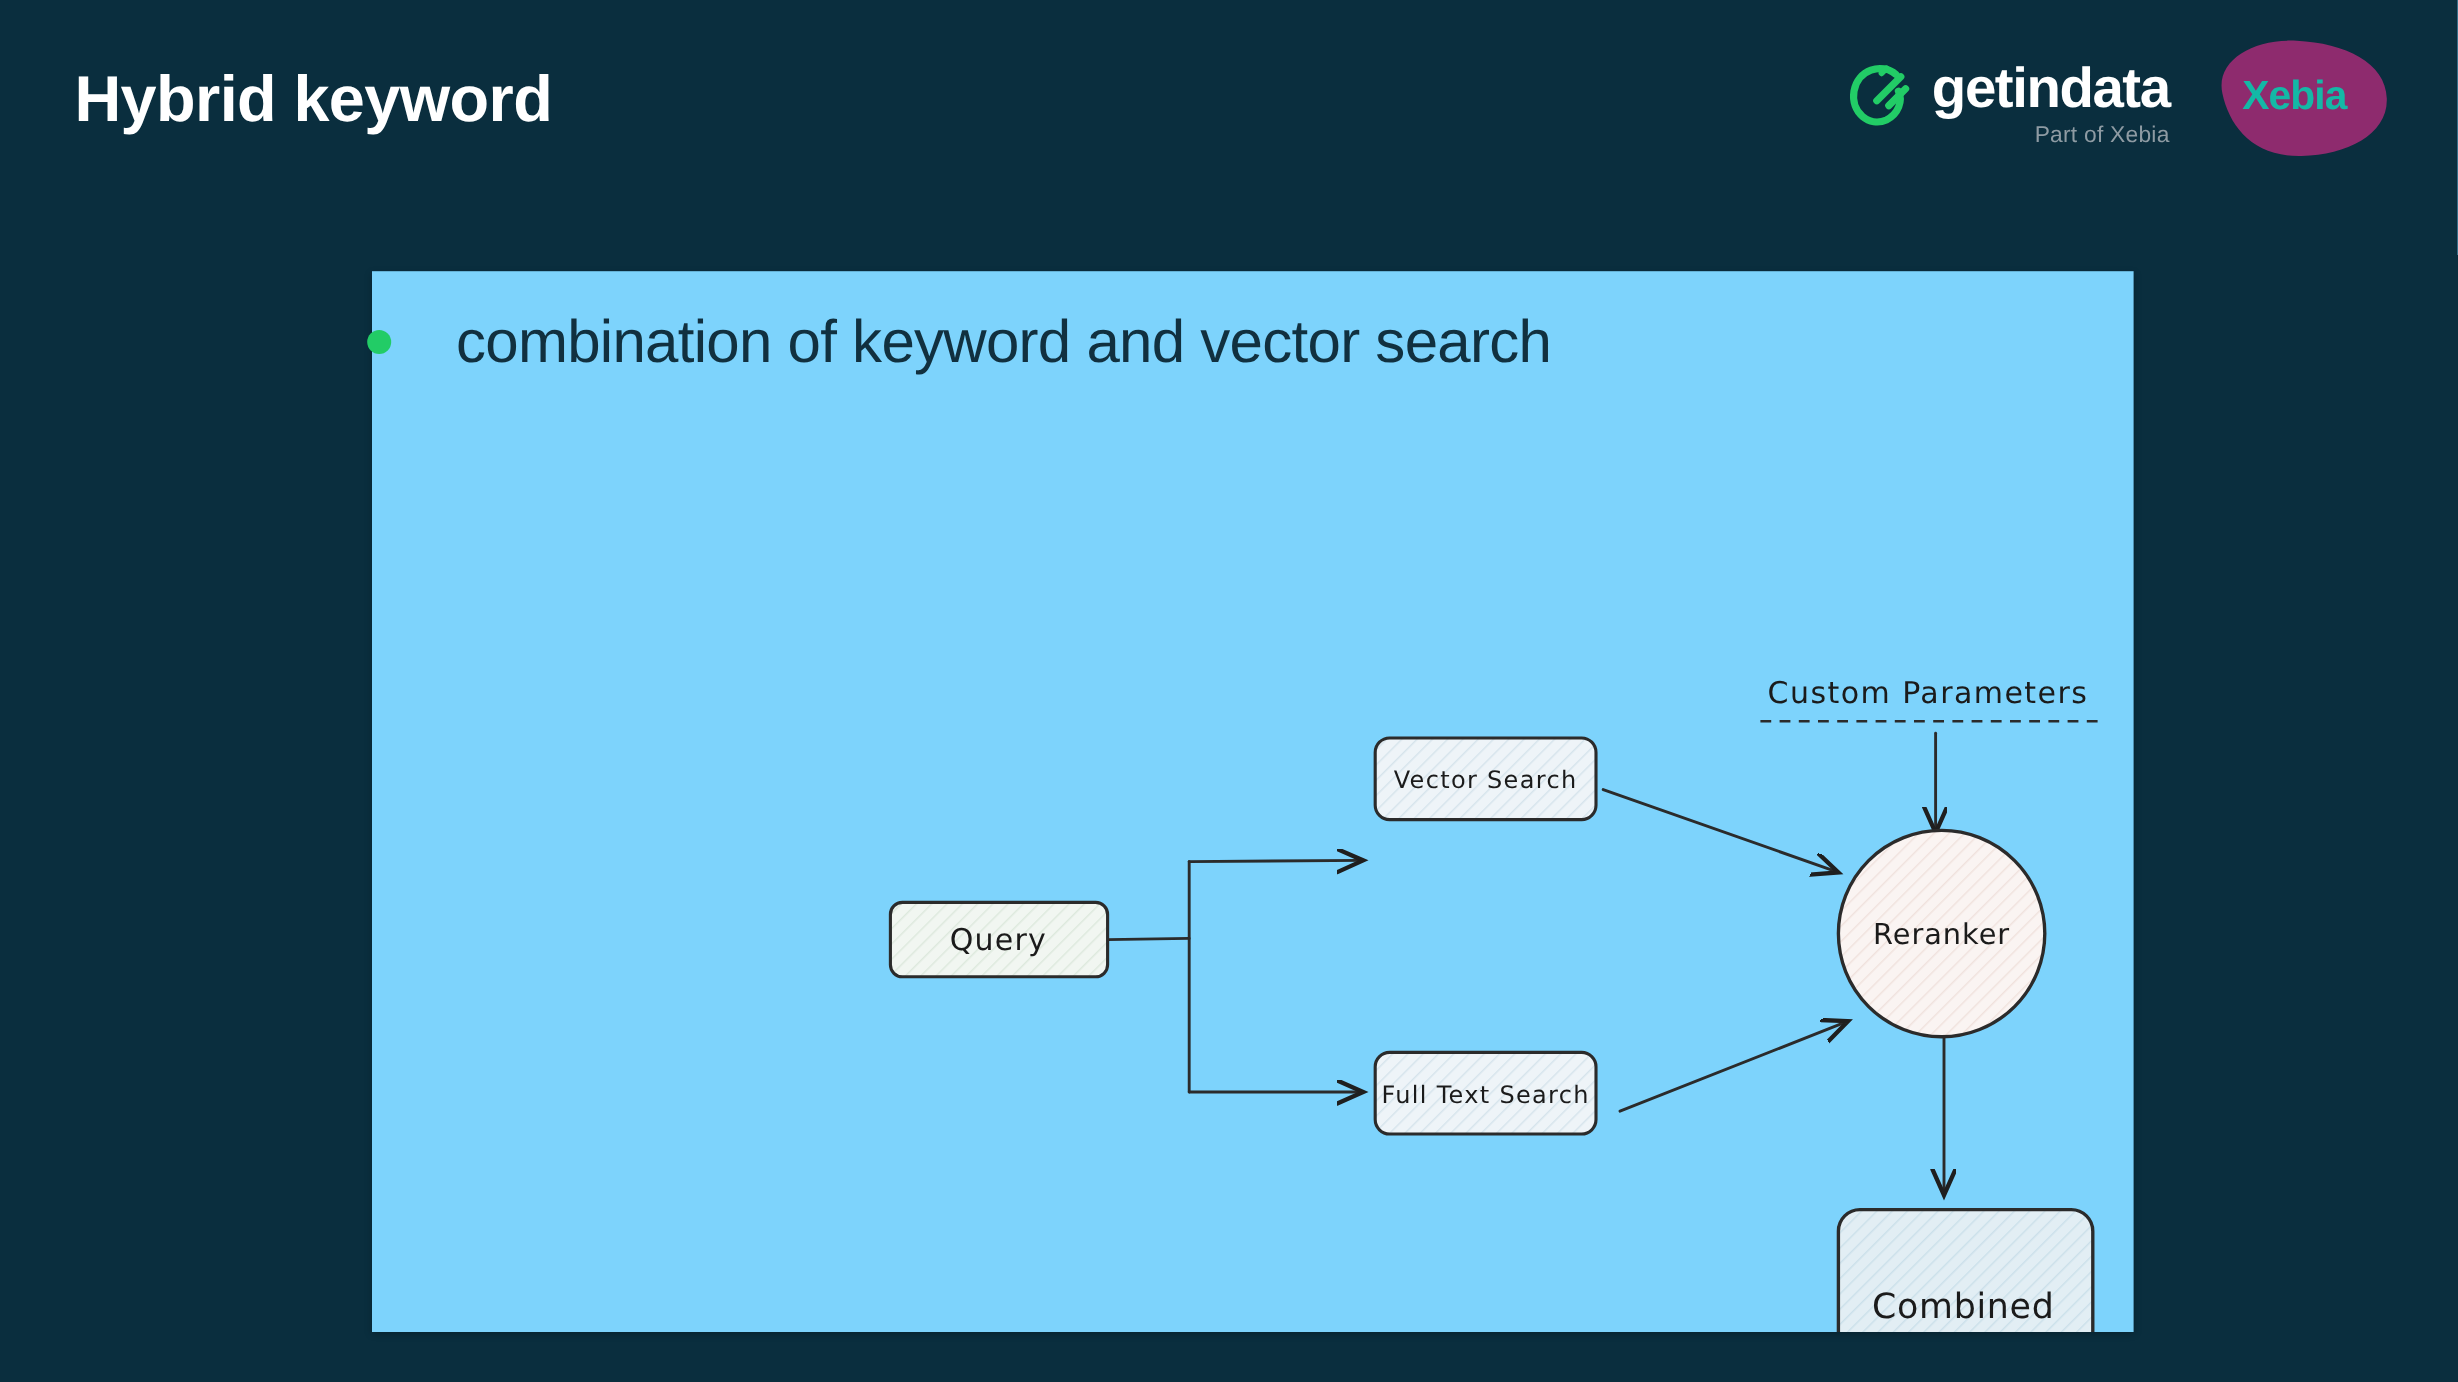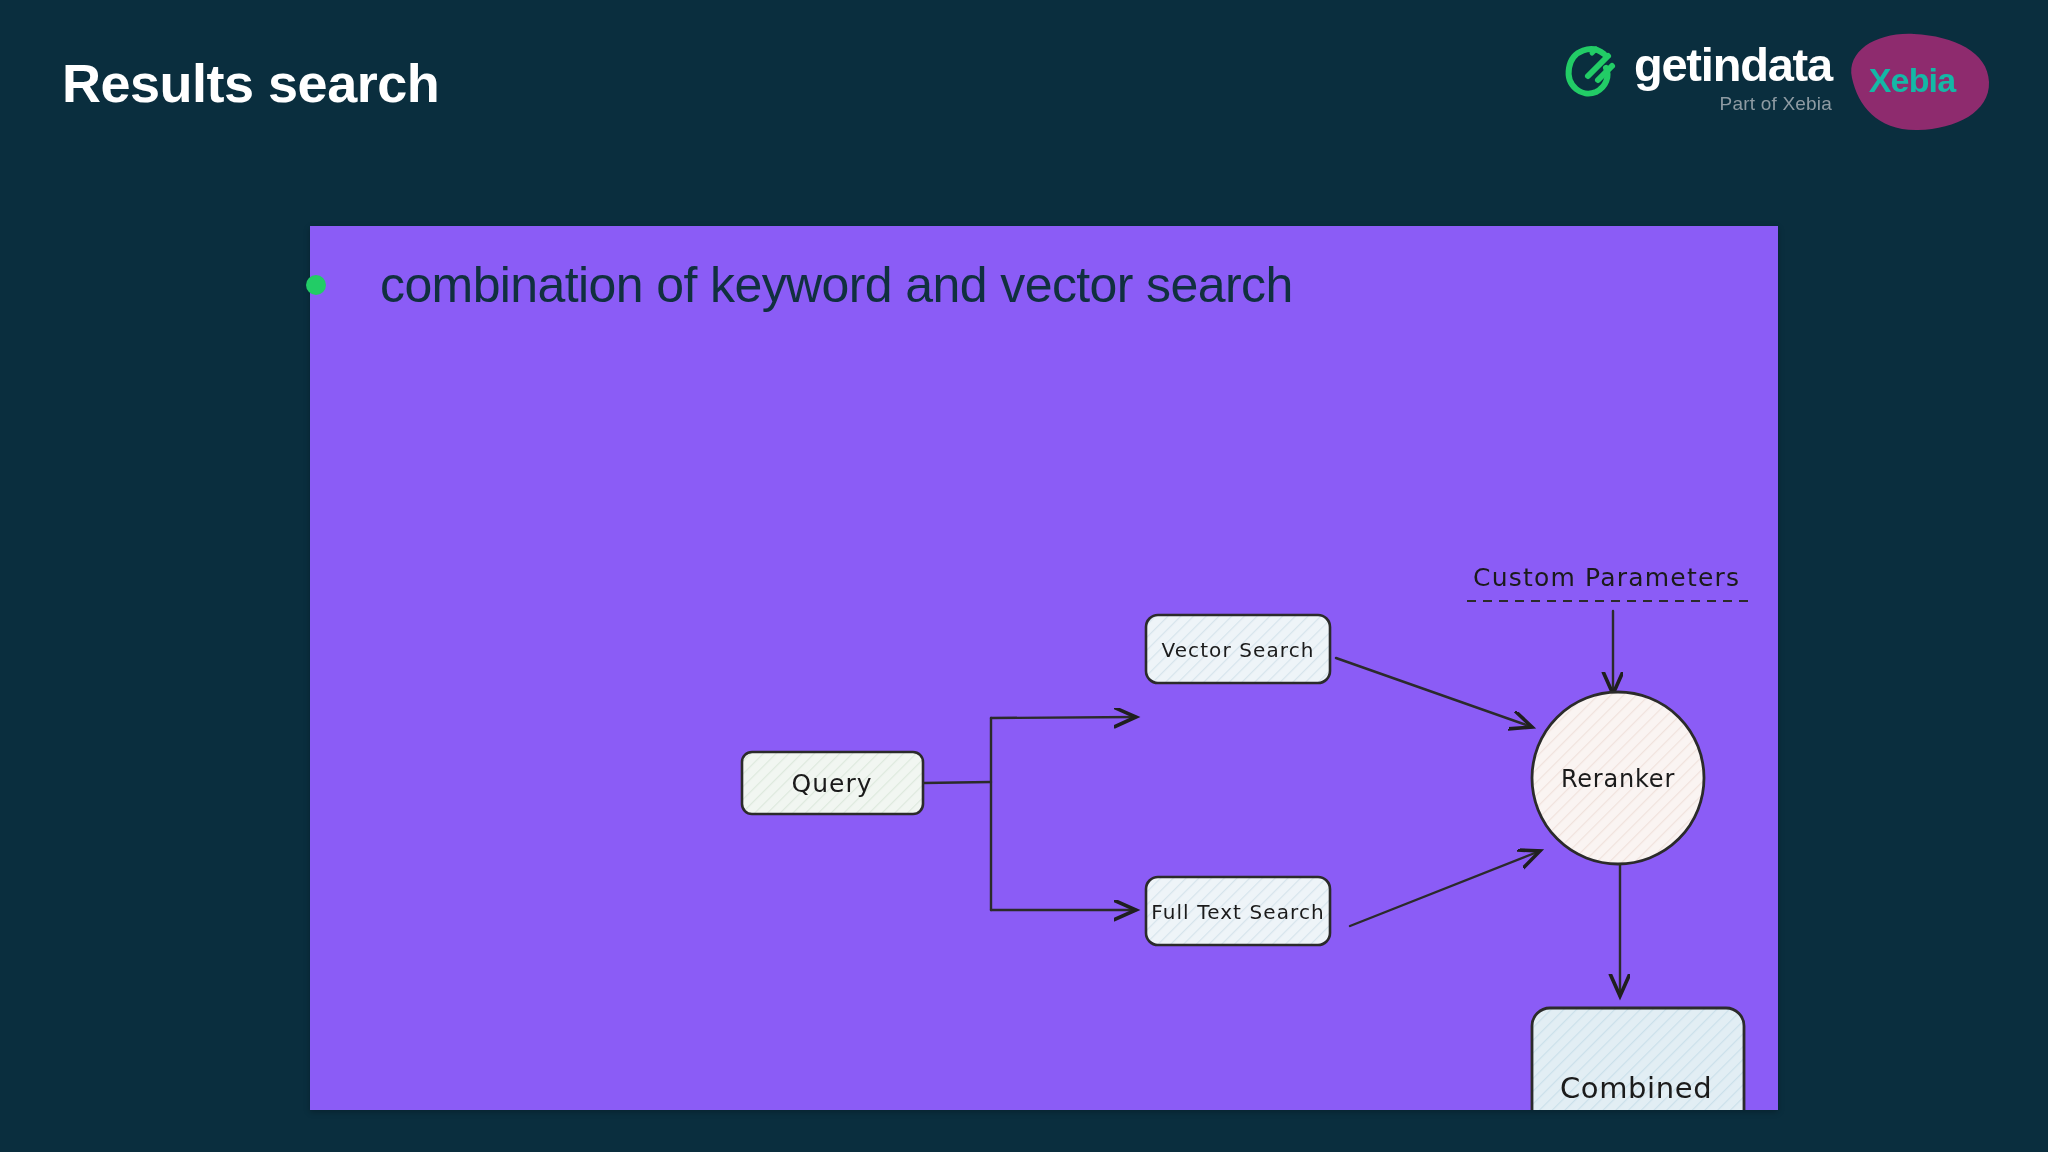--- a/index.html
+++ b/index.html
@@ -27,21 +27,22 @@
     letter-spacing: -0.5px;
     white-space: pre;
   }
 
   
   .brand-area {
     position: absolute;
     right: 56px;
     top: 30px;
     display: flex;
-    align-items: flex-start;
+    align-items: center;
+    gap: 24px;
   }
 
   .getindata-lockup {
     display: flex;
     align-items: flex-start;
     gap: 14px;
     padding-top: 10px;
   }
 
   .gd-mark { width: 58px; height: 60px; display: block; }
@@ -81,21 +82,21 @@
     letter-spacing: -0.8px;
   }
 
   
   .content-card {
     position: absolute;
     left: 310px;
     top: 226px;
     width: 1468px;
     height: 884px;
-    background: #8b5cf6;
+    background: #7dd3fc;
     box-shadow: 0 2px 6px rgba(0,0,0,0.25);
   }
 
   .bullet-row {
     position: absolute;
     left: -4px;
     top: 30px;
     display: flex;
     align-items: center;
     gap: 54px;
@@ -127,21 +128,21 @@
   .diagram svg { display: block; width: 1468px; height: 884px; }
 
   .hand-text {
     font-family: "DejaVu Sans", sans-serif;
     fill: #1b1b1b;
   }
 </style>
 </head>
 <body>
 
-<div class="slide-title">Results search</div>
+<div class="slide-title">Hybrid keyword</div>
 
 <div class="brand-area">
 
   <div class="getindata-lockup">
     <span class="gd-mark">
       <svg viewBox="0 0 58 60" xmlns="http://www.w3.org/2000/svg">
         <path d="M42 14 C30 4, 10 10, 7 28 C4 46, 20 58, 34 52 C44 47, 48 36, 44 28" fill="none" stroke="#22cc66" stroke-width="6" stroke-linecap="round"></path>
         <line x1="26" y1="36" x2="46" y2="16" stroke="#22cc66" stroke-width="6" stroke-linecap="round"></line>
         <line x1="36" y1="40" x2="50" y2="26" stroke="#22cc66" stroke-width="6" stroke-linecap="round"></line>
         <line x1="30" y1="13" x2="34" y2="9" stroke="#22cc66" stroke-width="5" stroke-linecap="round"></line>

